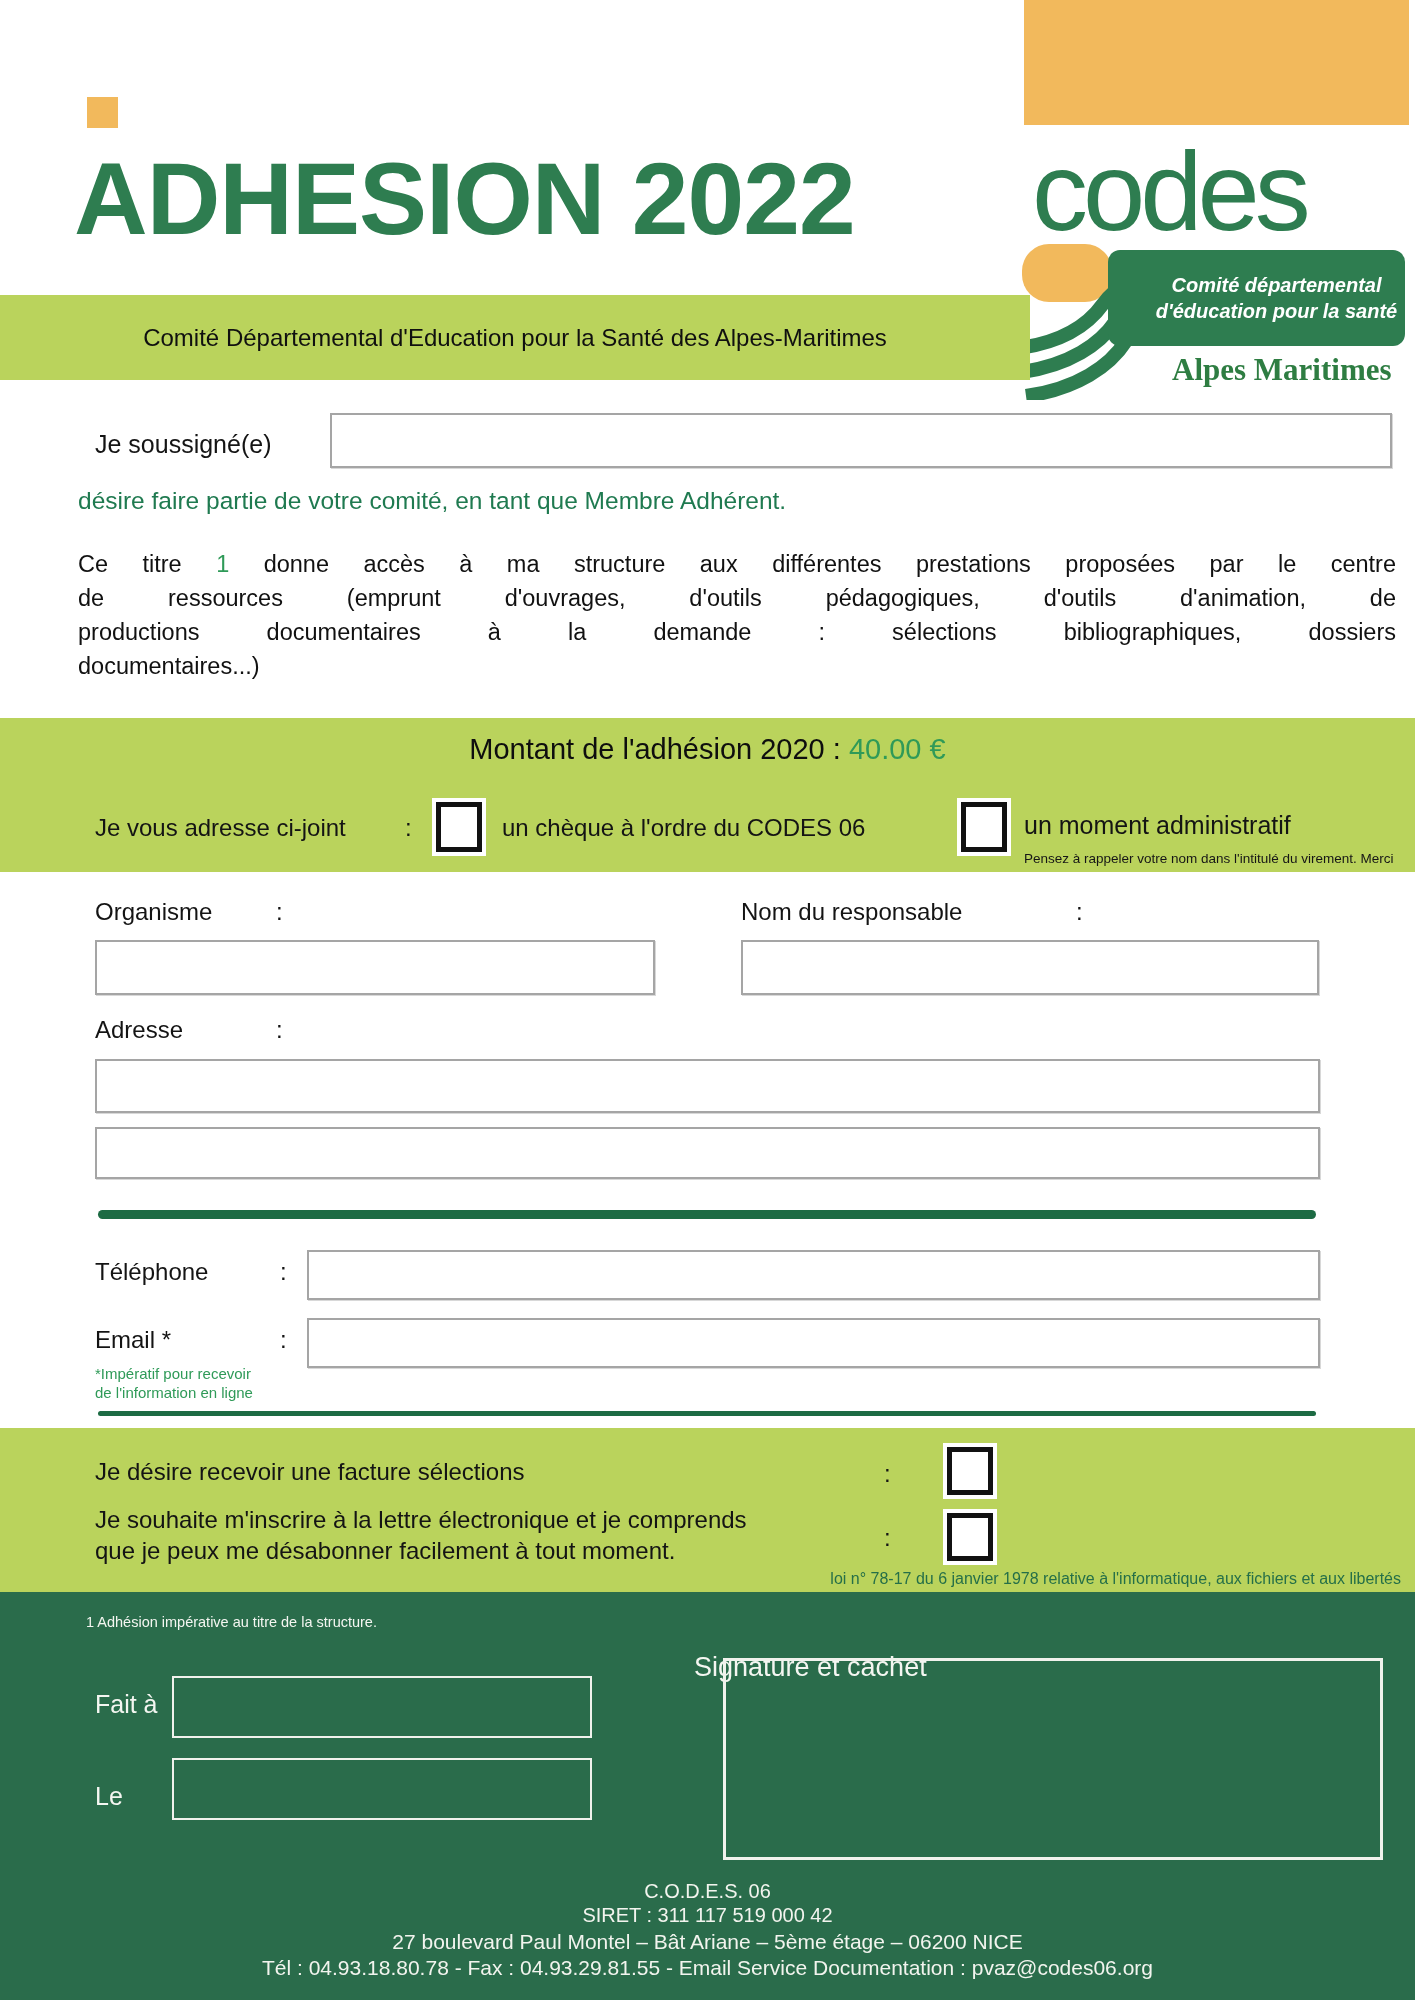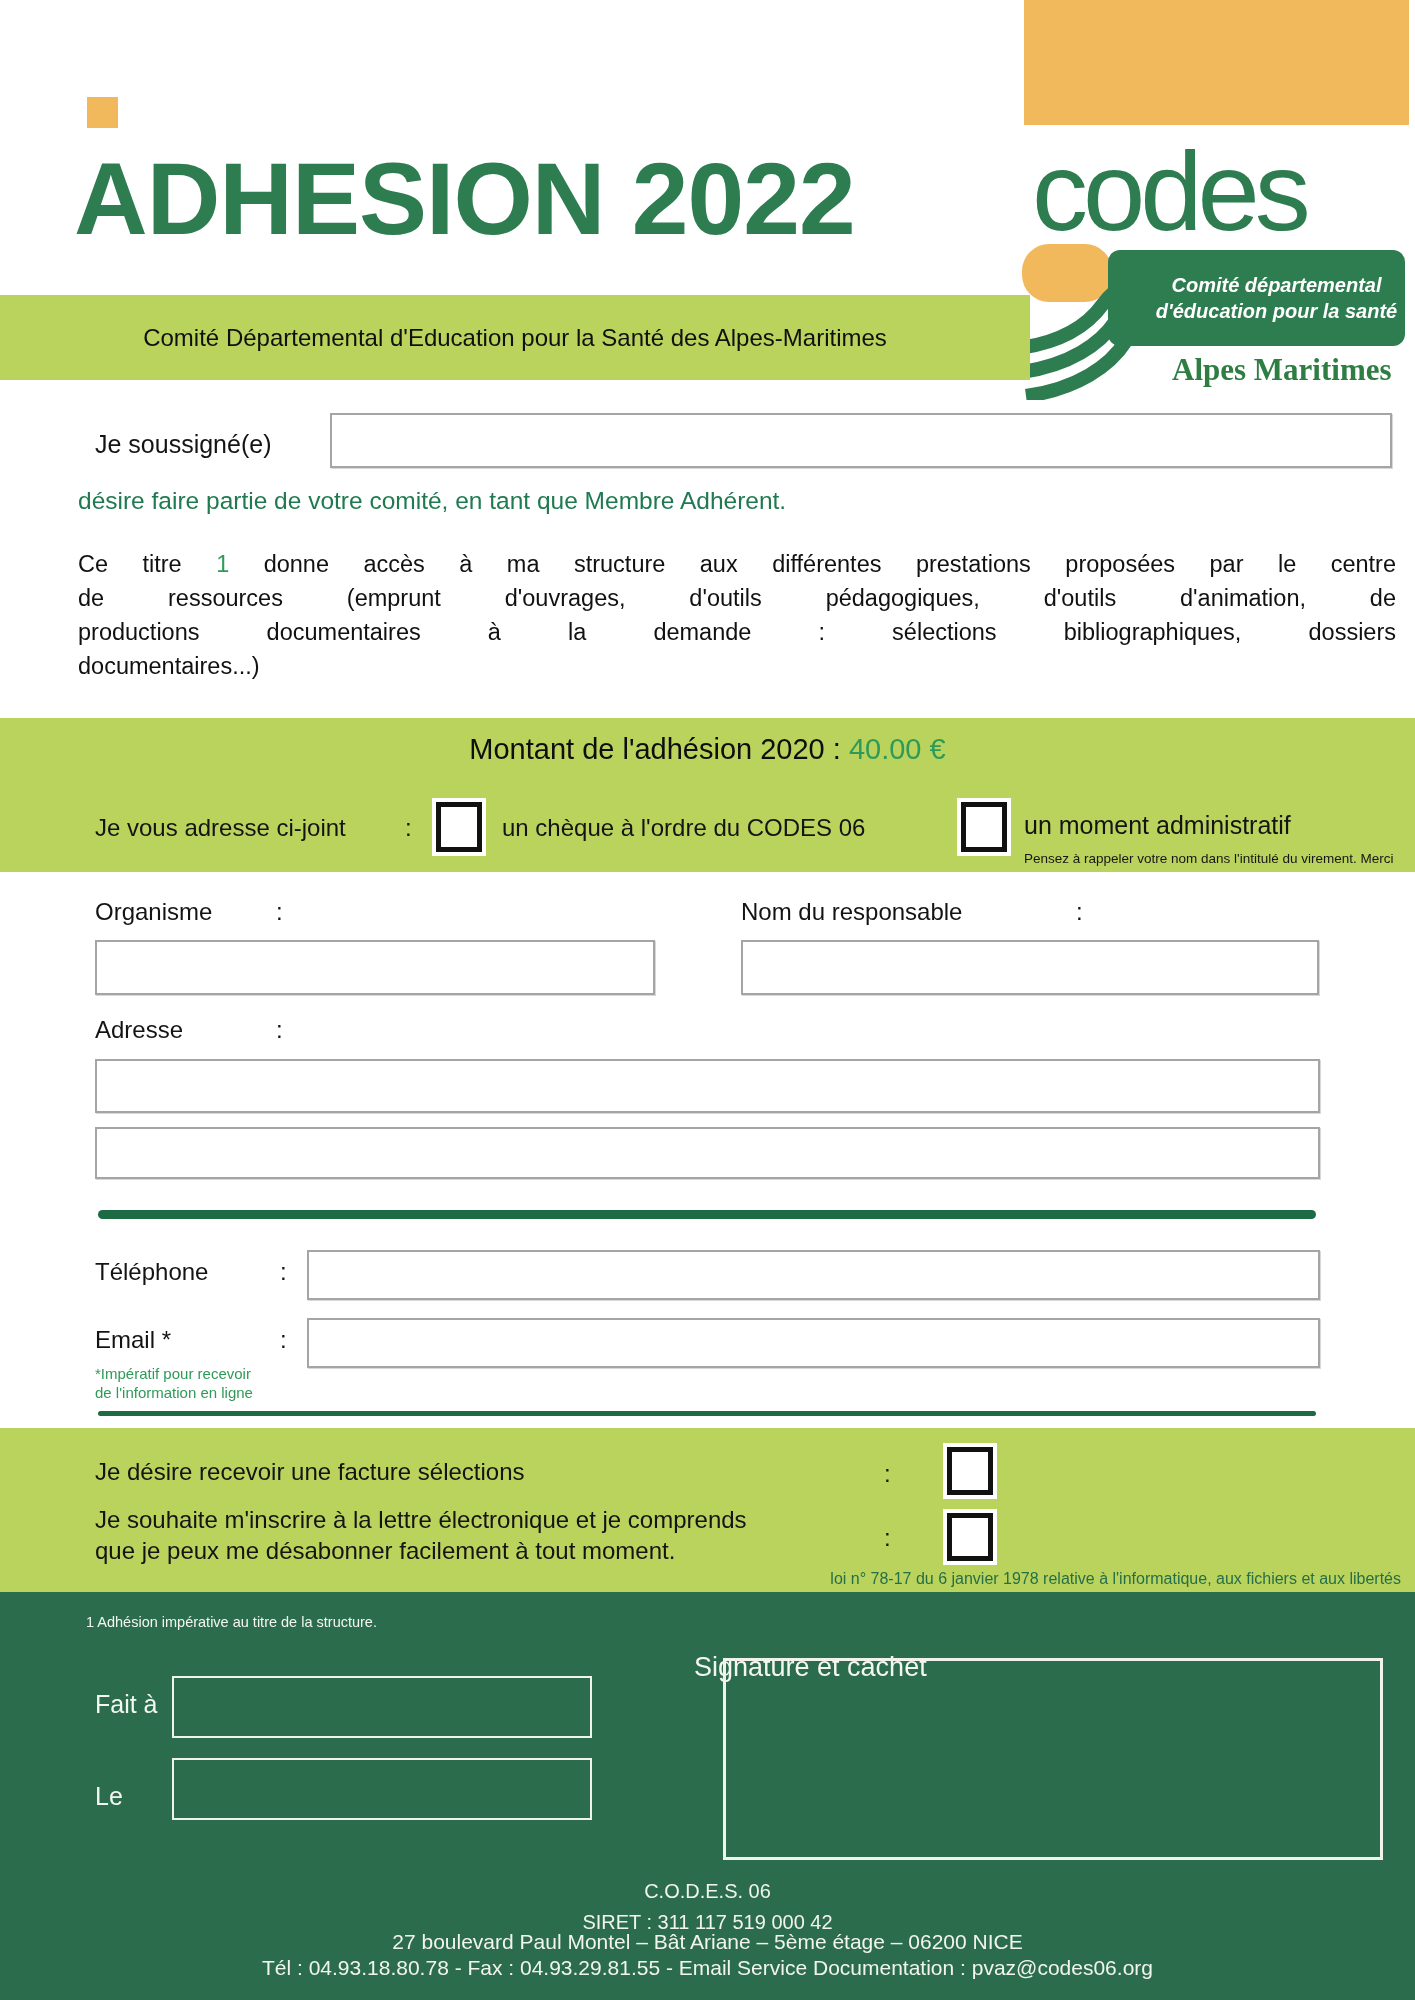--- a/index.html
+++ b/index.html
@@ -155,17 +155,17 @@
   <div class="wlbl" style="left:86px;top:1614px;font-size:14.5px;">1 Adhésion impérative au titre de la structure.</div>
   <div class="wlbl" style="left:694px;top:1616px;font-size:27px;margin-top:36px;">Signature et cachet</div>
   <div class="wbox sig-box"></div>
 
   <div class="wlbl" style="left:95px;top:1690px;font-size:25px;">Fait à</div>
   <input class="wbox" style="left: 172px; top: 1676px; width: 420px; height: 62px;">
   <div class="wlbl" style="left:95px;top:1782px;font-size:25px;">Le</div>
   <input class="wbox" style="left: 172px; top: 1758px; width: 420px; height: 62px;">
 
   <div class="f-center" style="top:1880px;font-size:20px;">C.O.D.E.S. 06</div>
-  <div class="f-center" style="top:1904px;font-size:20px;margin-top:7px;">SIRET : 311 117 519 000 42</div>
+  <div class="f-center" style="top:1904px;font-size:20px;">SIRET : 311 117 519 000 42</div>
   <div class="f-center" style="top:1930px;font-size:21px;">27 boulevard Paul Montel – Bât Ariane – 5ème étage – 06200 NICE</div>
   <div class="f-center" style="top:1956px;font-size:21px;">Tél : 04.93.18.80.78 - Fax : 04.93.29.81.55 - Email Service Documentation : pvaz@codes06.org</div>
 
 </div>
 
 </body></html>

